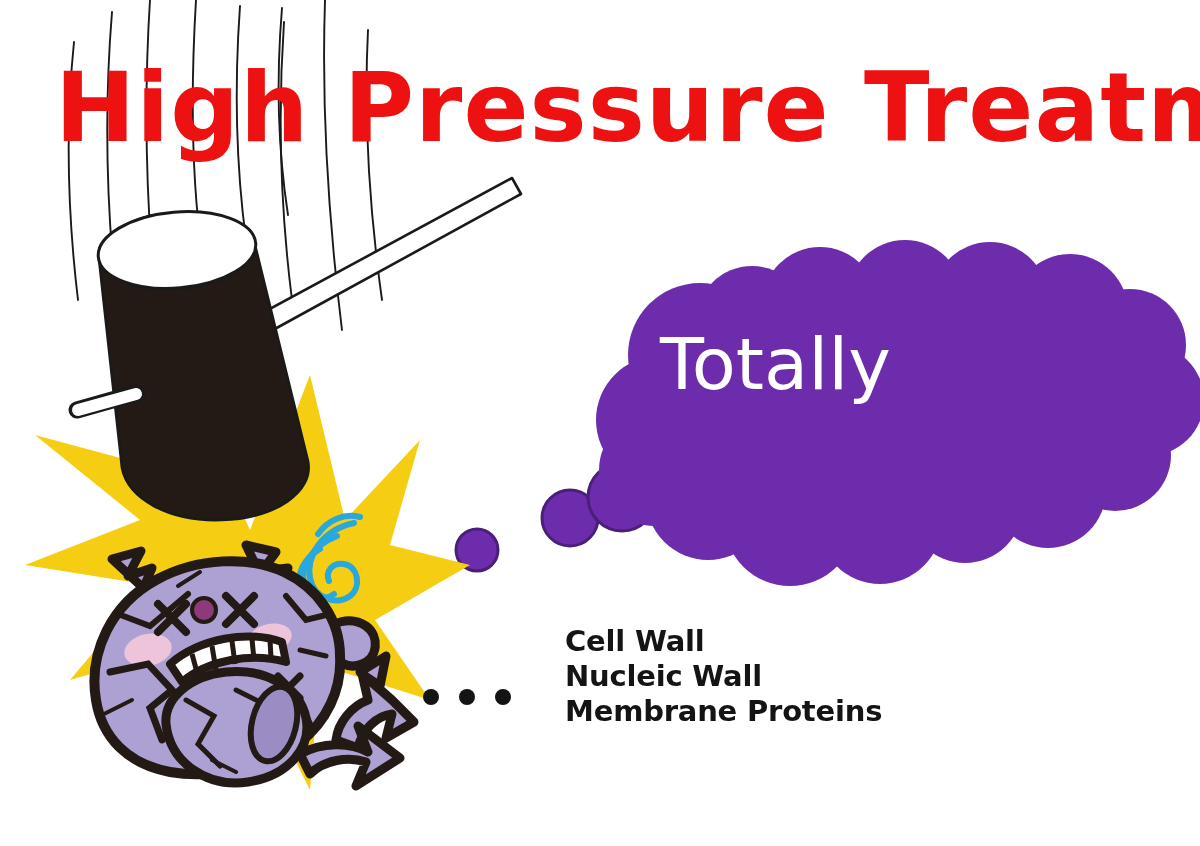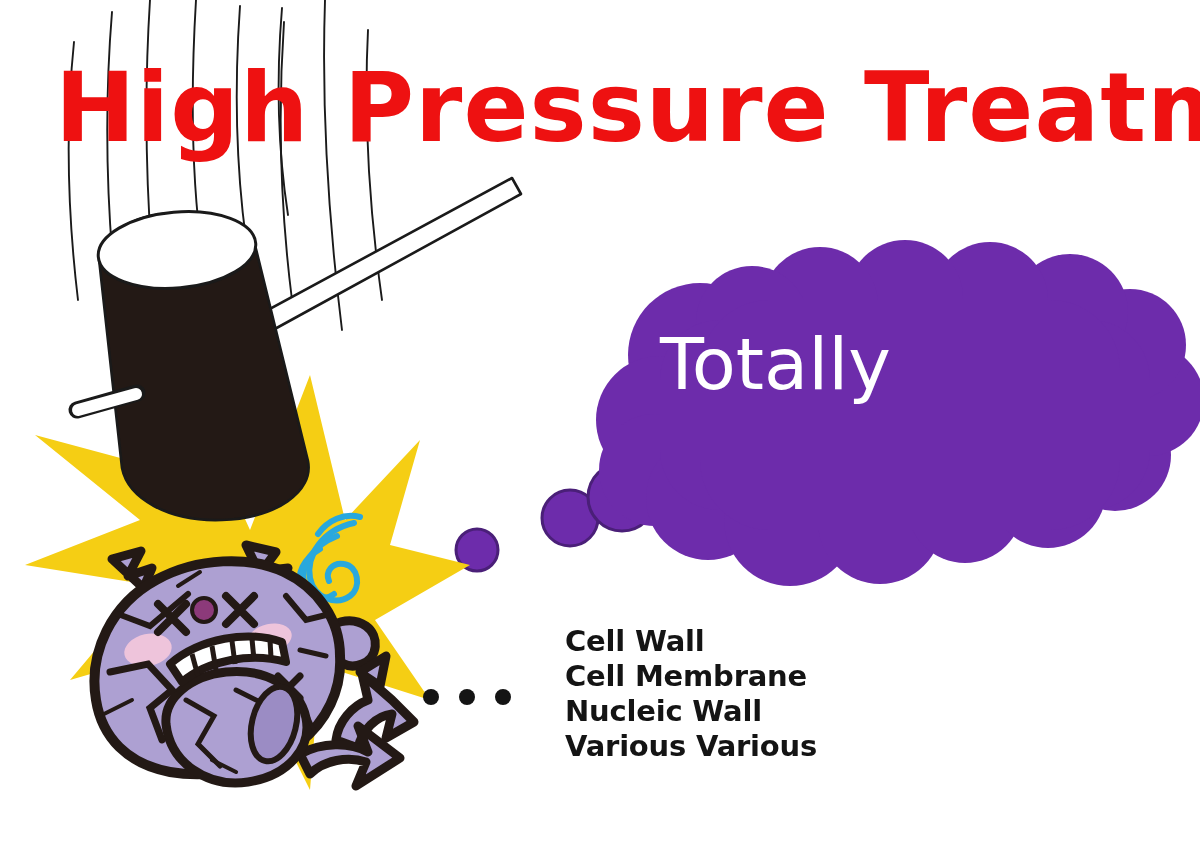--- a/index.html
+++ b/index.html
@@ -248,18 +248,17 @@
   </svg>
 
   <div id="title">High Pressure Treatment</div>
 
   <div id="bubble-text">
     <span class="bline">Totally</span>
   </div>
 
   <div id="component-list">
     <span class="litem">Cell Wall</span>
-    <span class="litem">Cell Membrane</span>
     <span class="litem">Nucleic Wall</span>
-    <span class="litem">Various Various</span>
+    <span class="litem">Membrane Proteins</span>
   </div>
 
 </div>
 
 </body></html>

